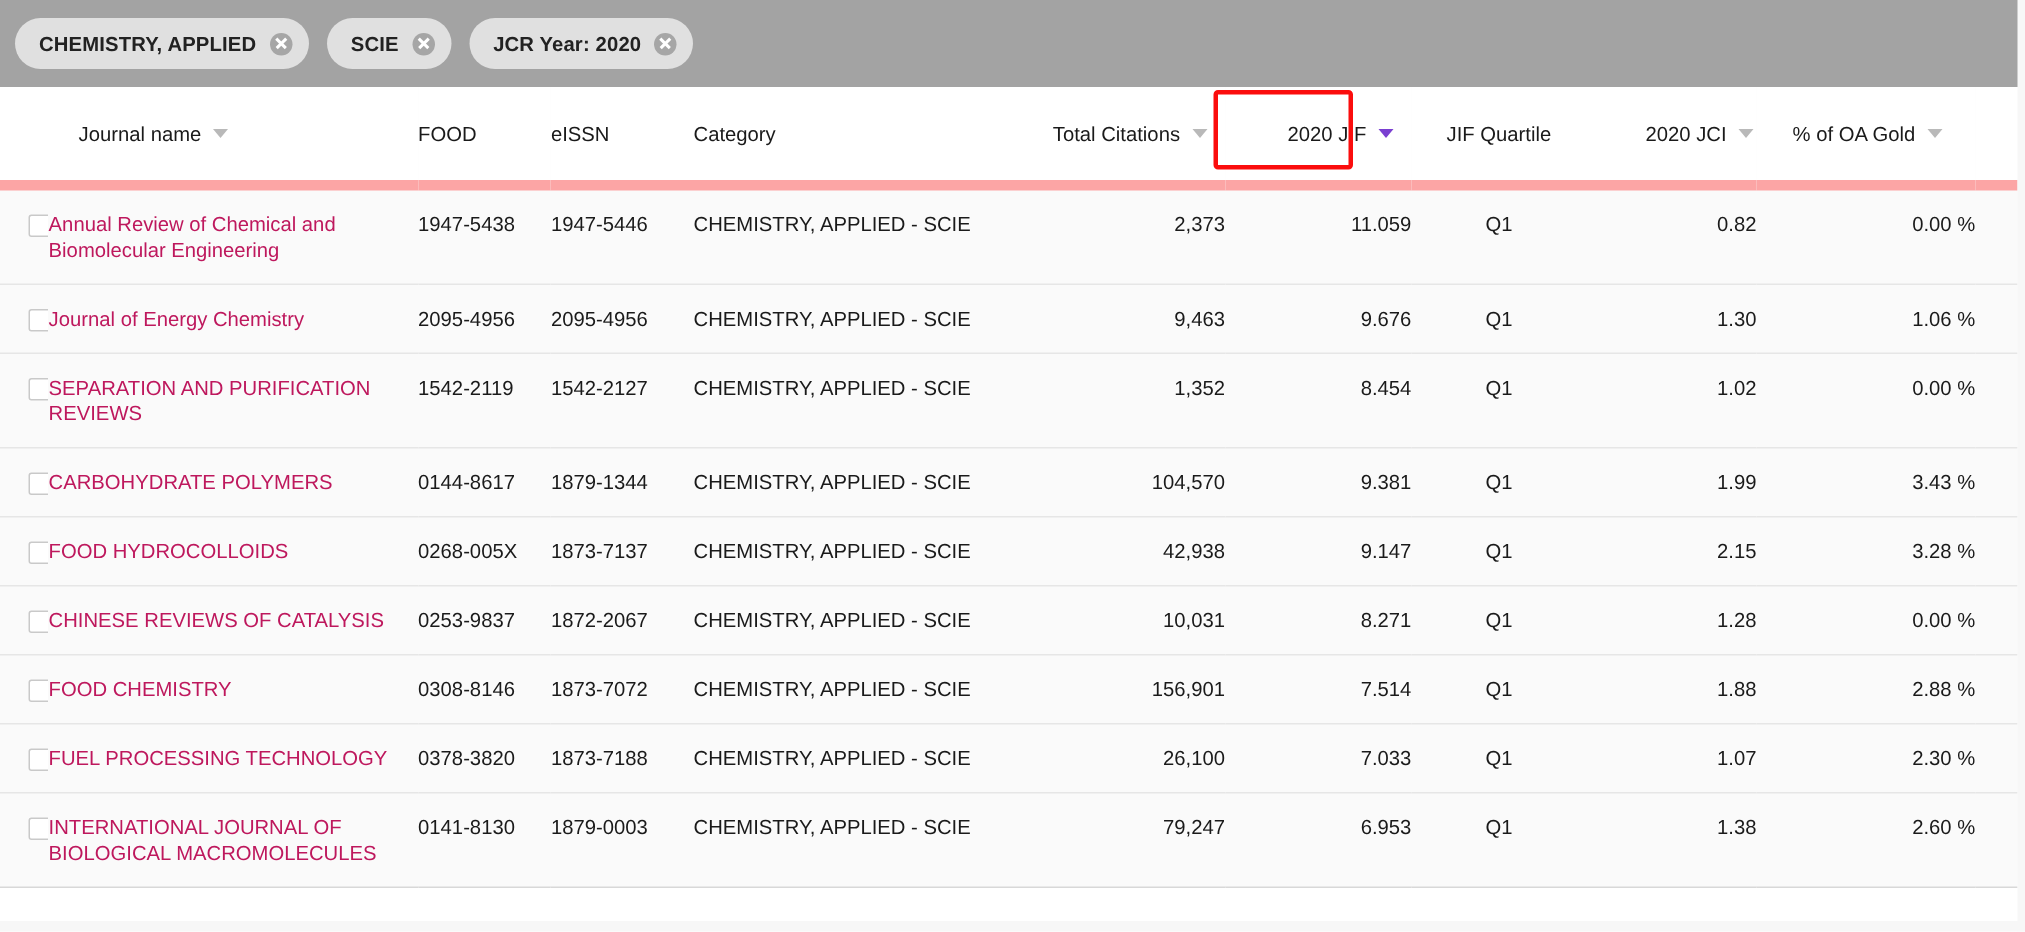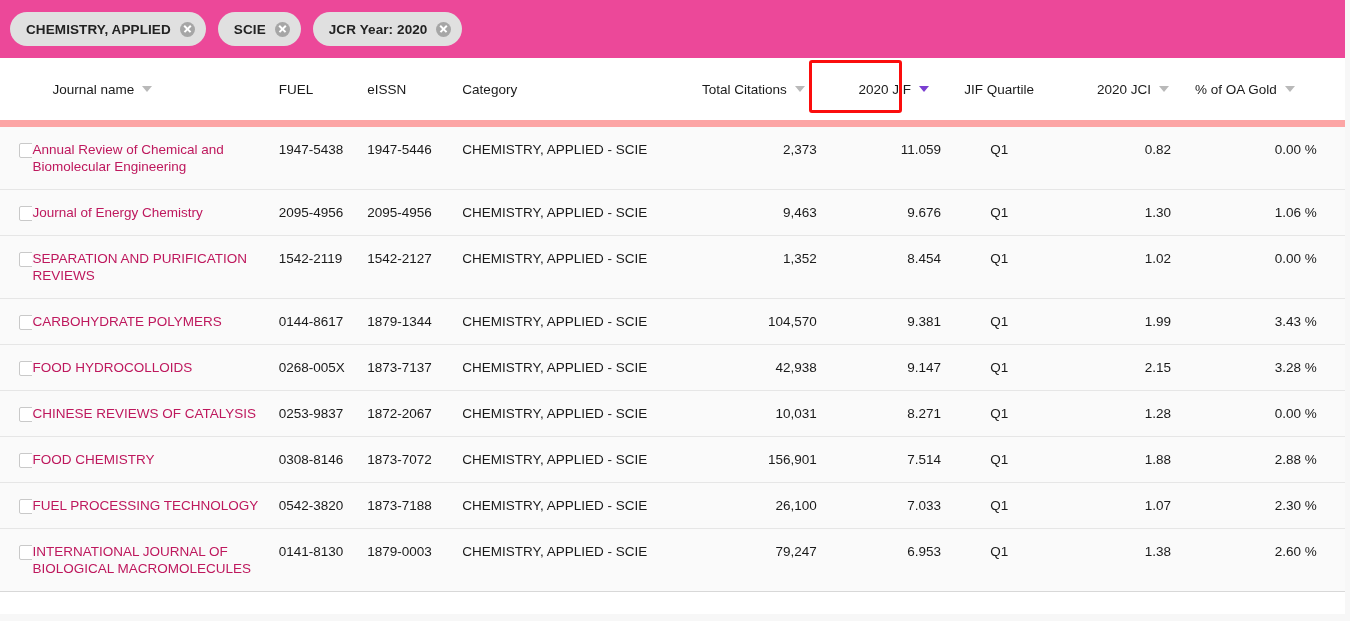--- a/index.html
+++ b/index.html
@@ -11,21 +11,21 @@
     height: 621px;
     background: #ffffff;
     font-family: "Liberation Sans", sans-serif;
     color: #202020;
     overflow: hidden;
   }
 
   
   .filter-bar {
     height: 58px;
-    background: #ec4899;
+    background: #a3a3a3;
     display: flex;
     align-items: center;
     padding: 0 0 0 10px;
     box-sizing: border-box;
   }
   .chip {
     display: inline-flex;
     align-items: center;
     height: 34px;
     background: #e0e0e0;
@@ -228,21 +228,21 @@
       <tr>
         <th></th>
         <th class="h-name">
           <div class="th-inner">
             <span class="th-label">Journal name</span>
             <span class="caret"></span>
           </div>
         </th>
         <th>
           <div class="th-inner">
-            <span class="th-label">FUEL</span>
+            <span class="th-label">FOOD</span>
           </div>
         </th>
         <th>
           <div class="th-inner">
             <span class="th-label">eISSN</span>
           </div>
         </th>
         <th>
           <div class="th-inner">
             <span class="th-label">Category</span>
@@ -385,21 +385,21 @@
           <td class="ctr">Q1</td>
           <td class="c-jci num">1.88</td>
           <td class="c-oa num">2.88 %</td>
           <td></td>
         </tr>
         <tr>
           <td>
             <div class="checkbox"></div>
           </td>
           <td class="c-name"><span class="jname">FUEL PROCESSING TECHNOLOGY</span></td>
-          <td class="c-issn">0542-3820</td>
+          <td class="c-issn">0378-3820</td>
           <td class="c-eissn">1873-7188</td>
           <td class="c-cat cat">CHEMISTRY, APPLIED - SCIE</td>
           <td class="c-cites num">26,100</td>
           <td class="c-jif num">7.033</td>
           <td class="ctr">Q1</td>
           <td class="c-jci num">1.07</td>
           <td class="c-oa num">2.30 %</td>
           <td></td>
         </tr>
         <tr>

